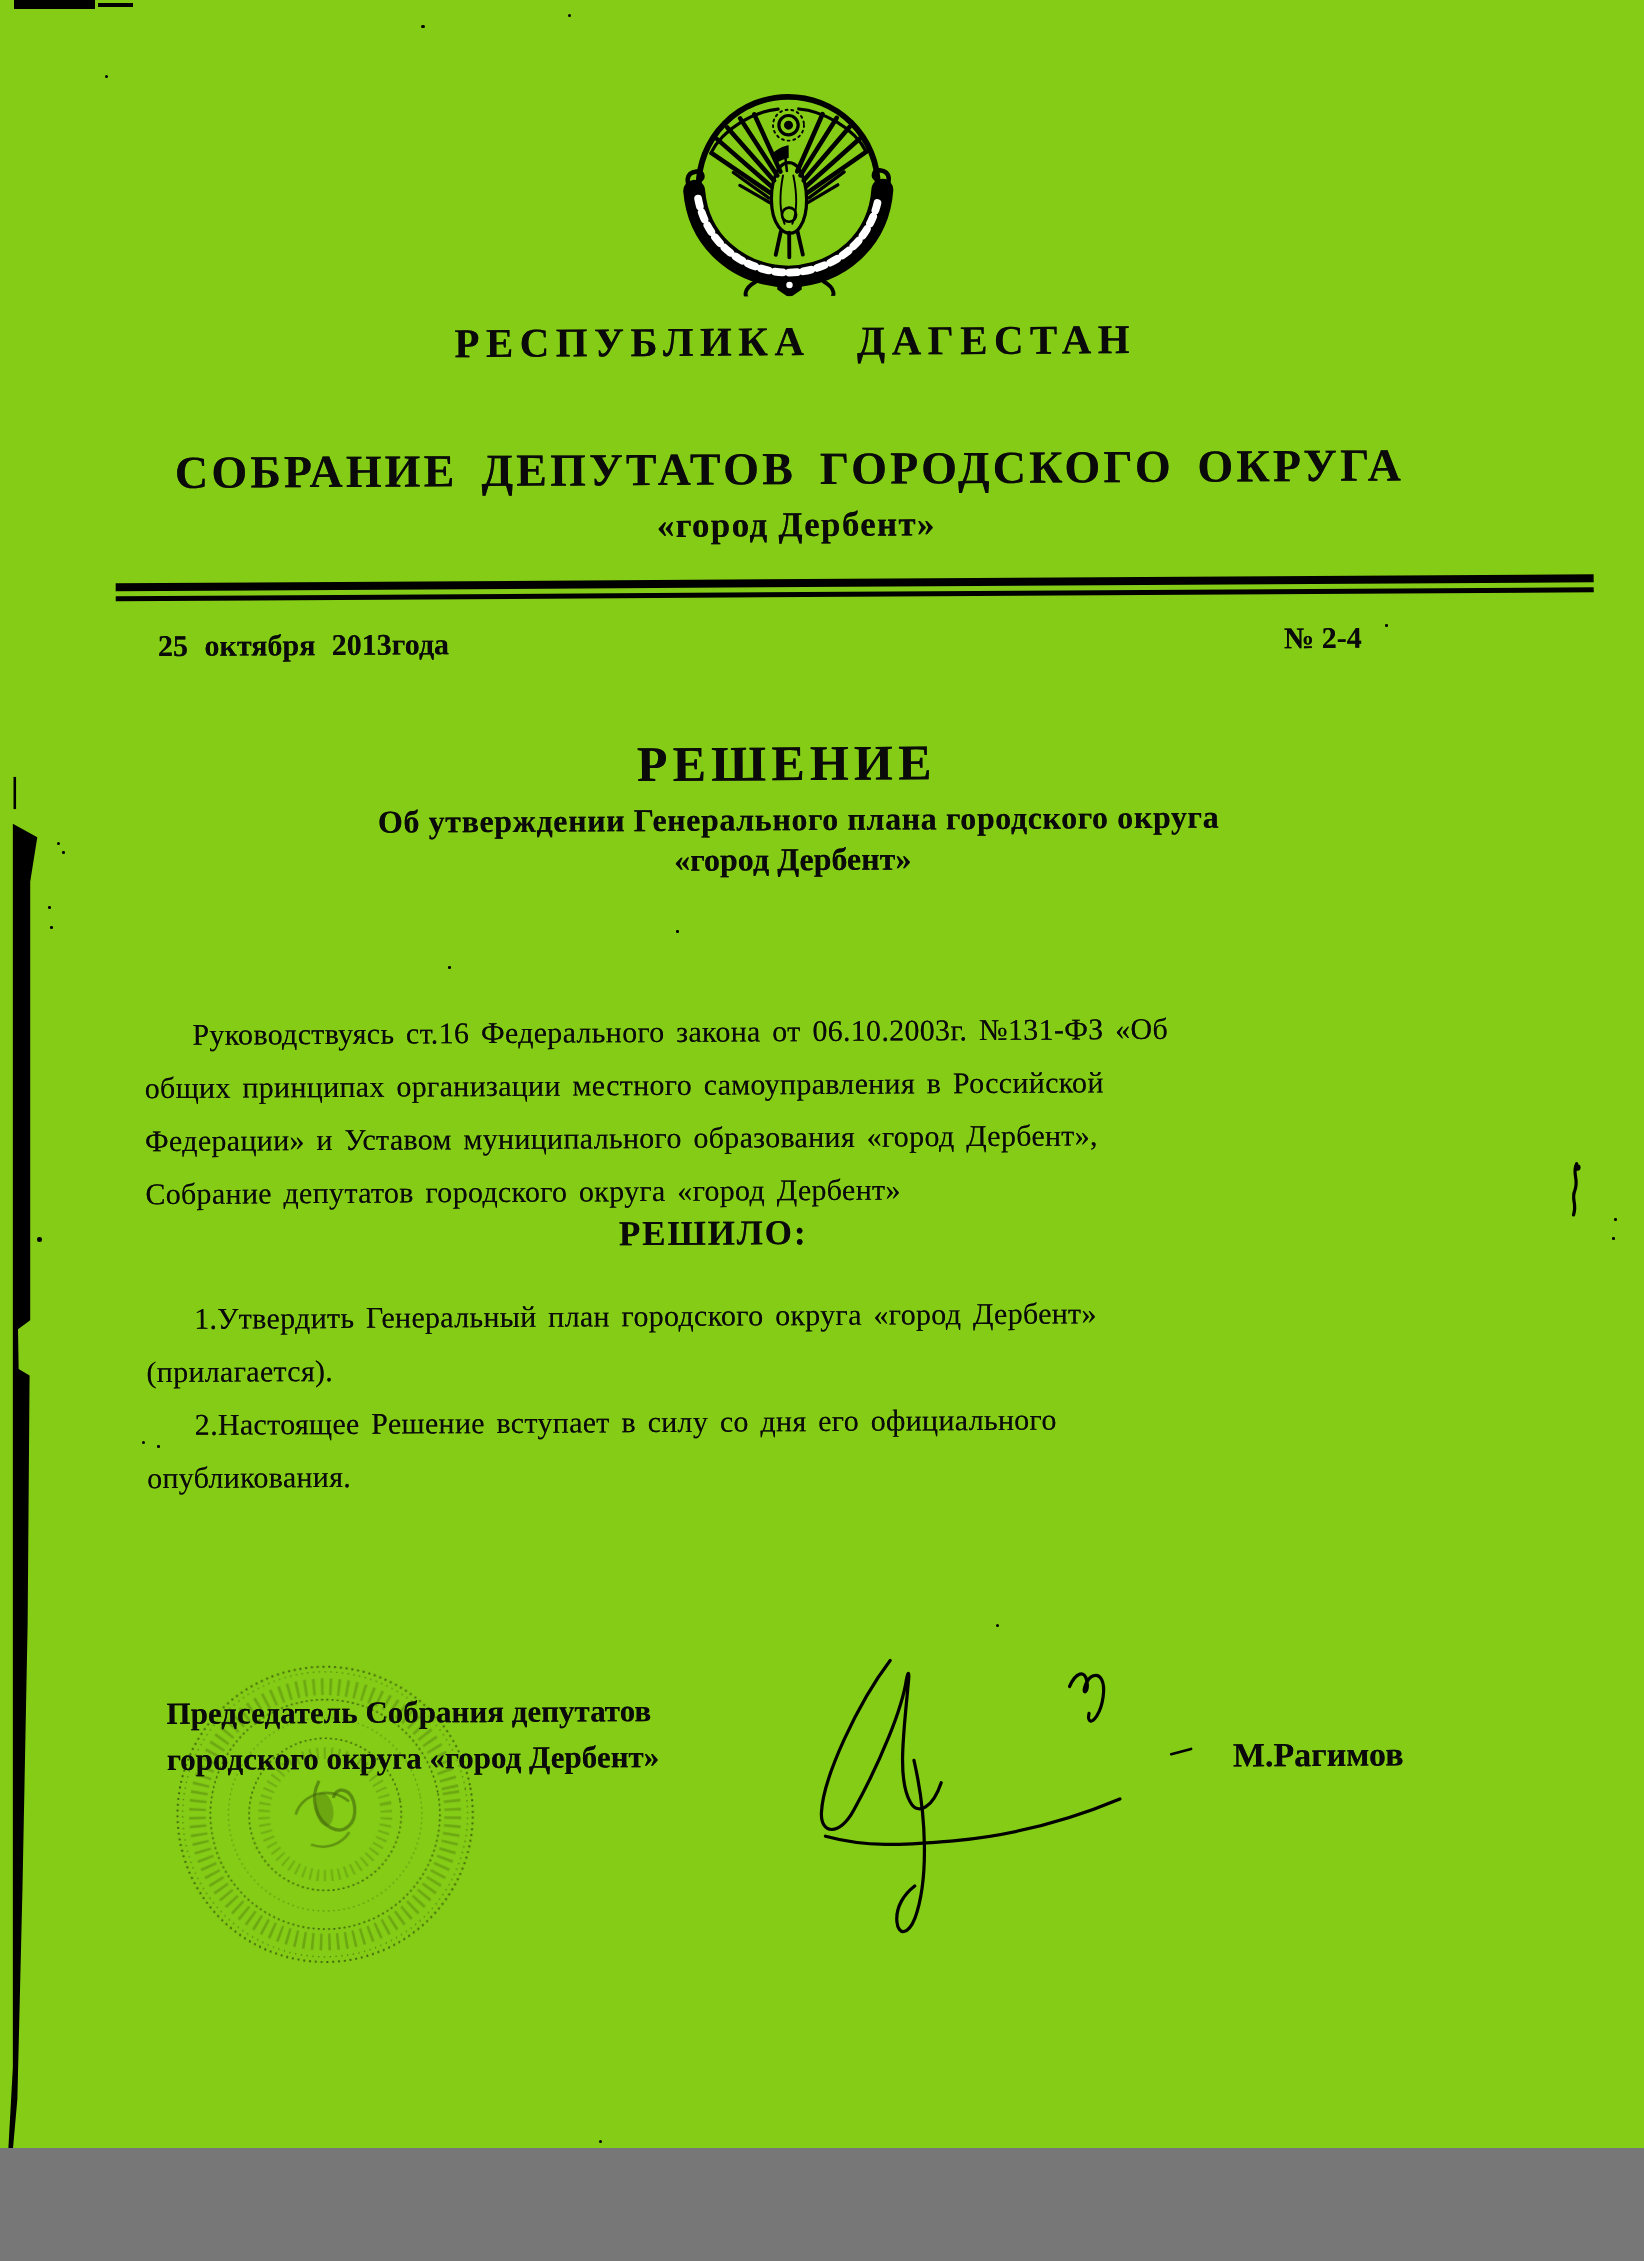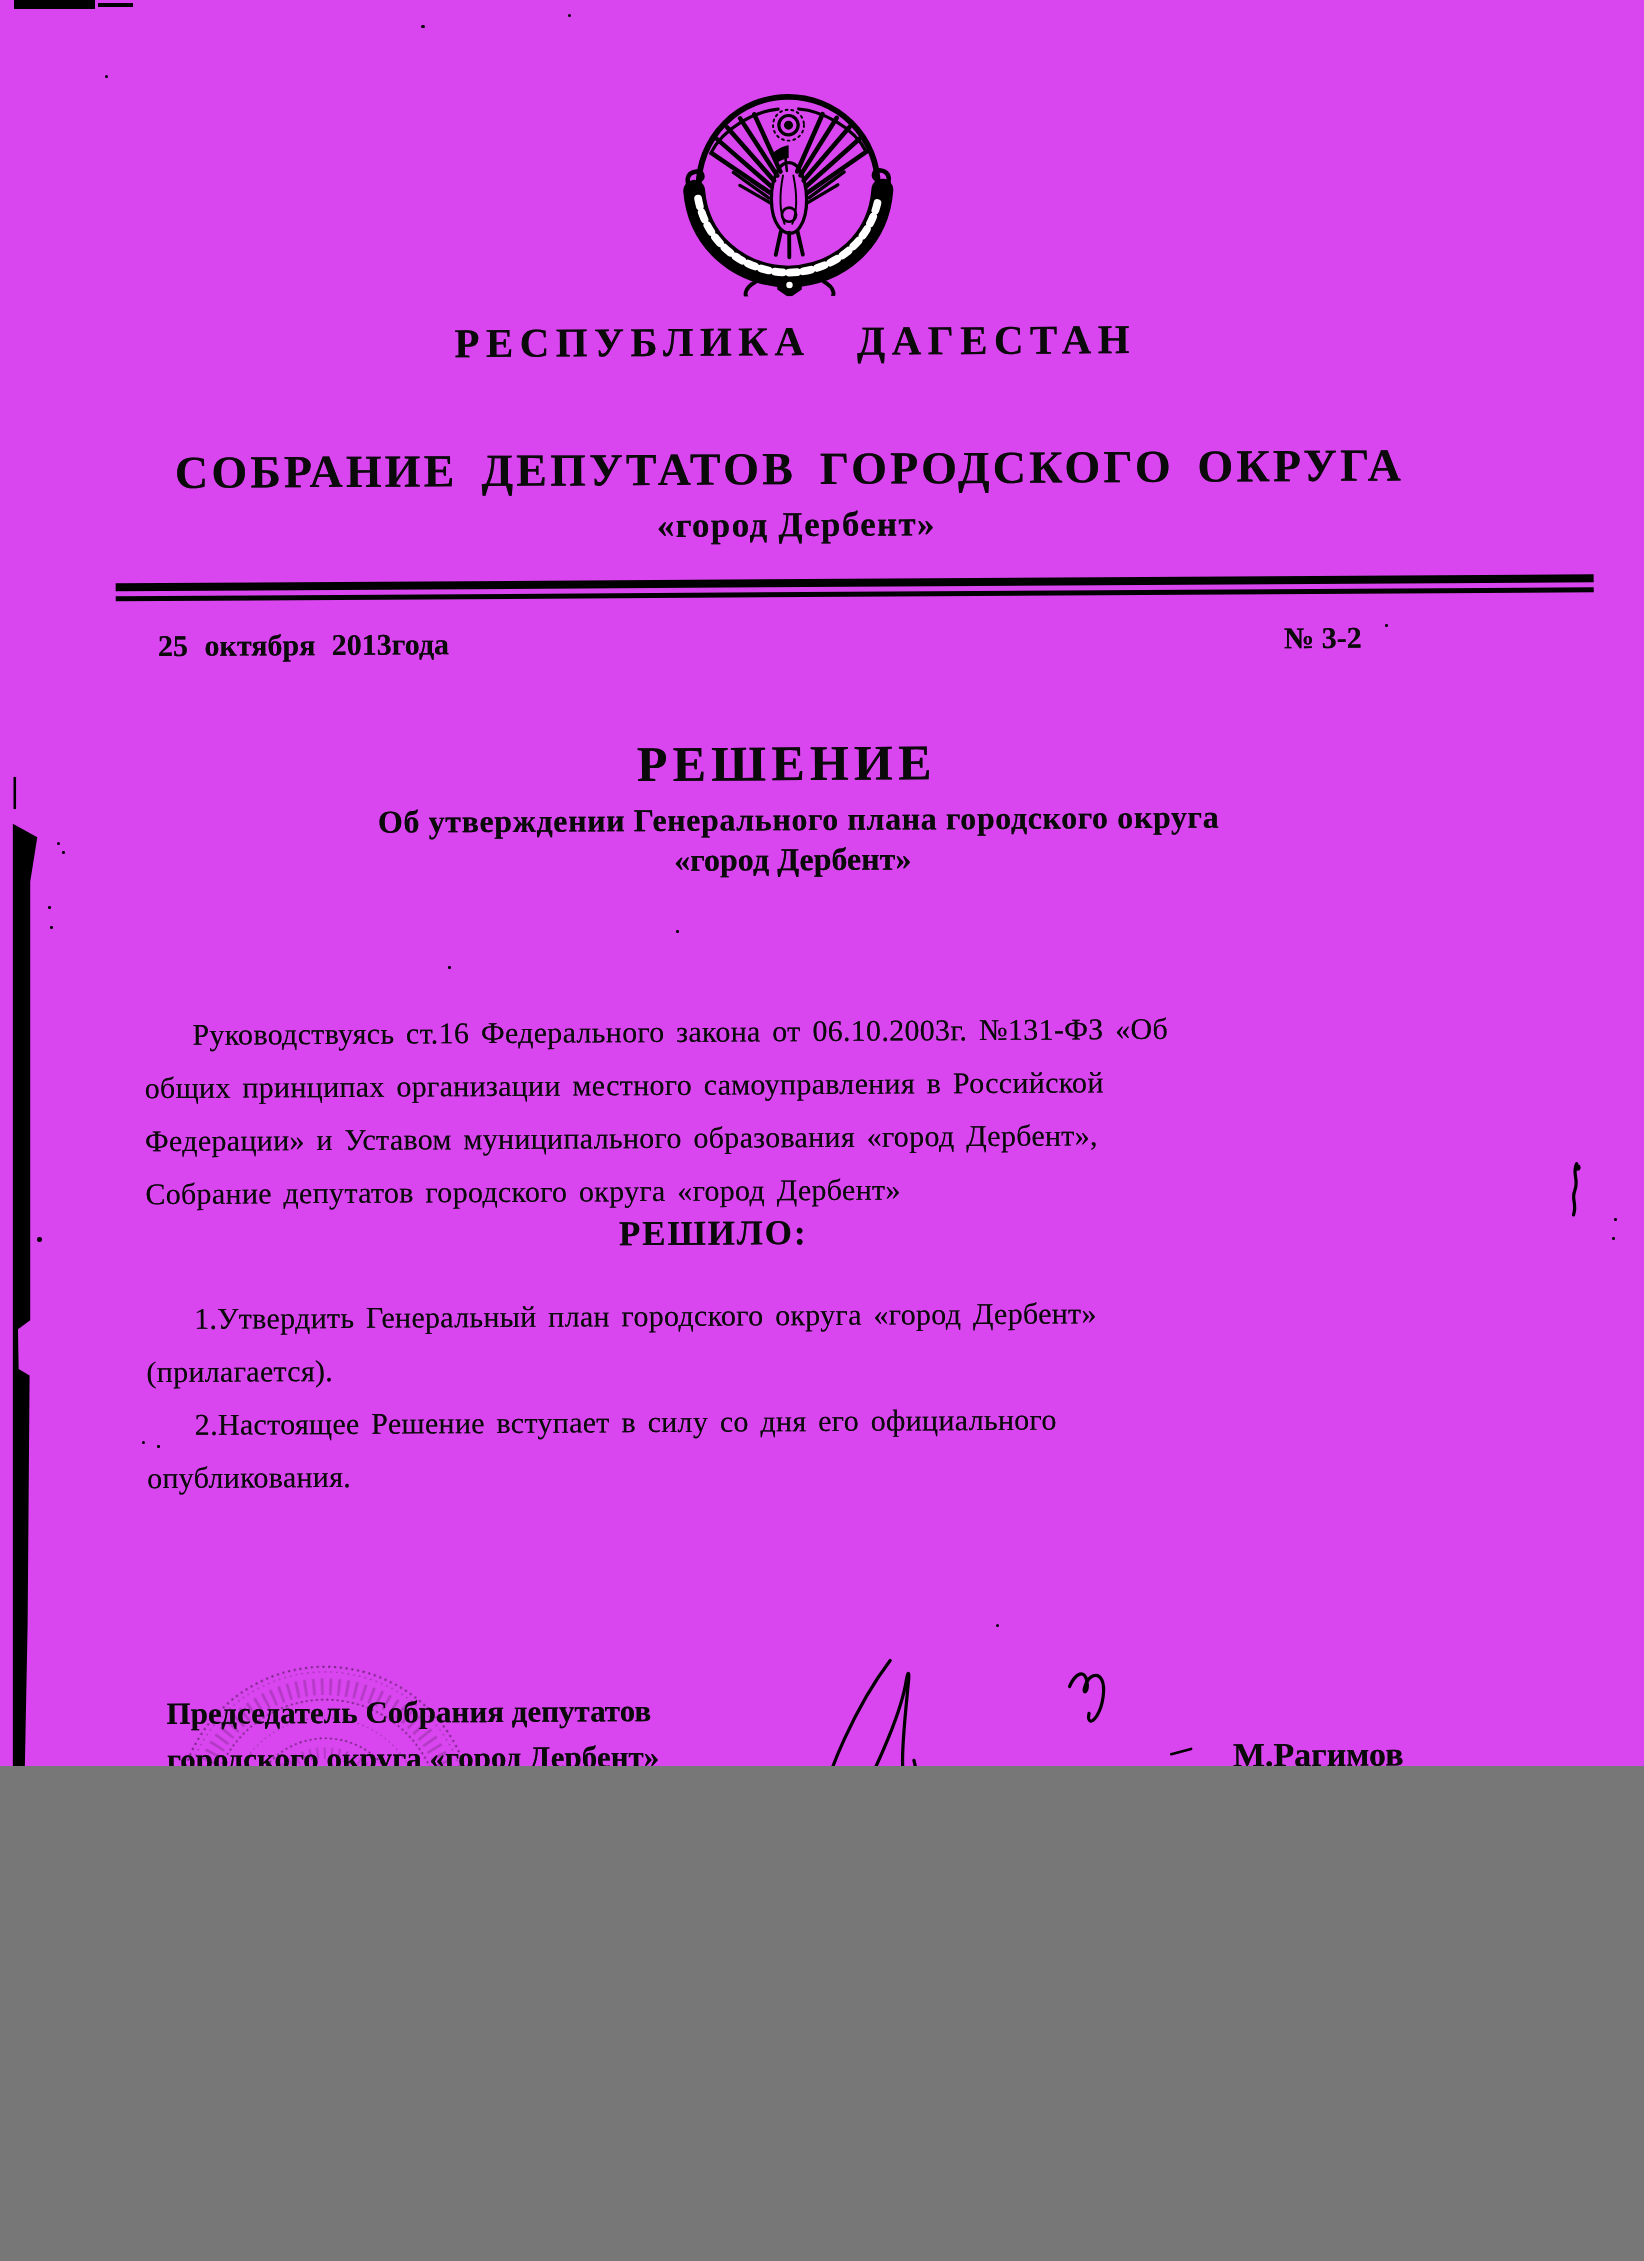--- a/index.html
+++ b/index.html
@@ -1,18 +1,18 @@
 <!DOCTYPE html>
 <html style="font-size:10.3px"><head>
 <meta charset="utf-8">
 <style>
   html,body { margin:0; padding:0; background:#777; }
   .page {
-    position:relative; width:1645px; height:1766px;
-    background:#d946ef; overflow:hidden;
+    position:relative; width:1645px; height:2148px;
+    background:#84cc16; overflow:hidden;
     font-family:"Liberation Serif", serif; color:#0a0a0a;
   }
   .tilt { position:absolute; left:0; top:0; width:1645px; height:2261px;
           transform:rotate(-0.35deg); transform-origin:822px 1129px; }
   .tl { position:absolute; white-space:nowrap; line-height:1;
         text-shadow:0 0 0.6px rgba(0,0,0,0.65); }
   .ctr { text-align:center; left:0; }
   .b { font-weight:bold; }
 
   .h-republic { top:321px; width:1600px; font-size:41px; letter-spacing:6.4px; word-spacing:30px; }
@@ -103,21 +103,21 @@
     <div class="tl ctr b h-republic">РЕСПУБЛИКА ДАГЕСТАН</div>
     <div class="tl ctr b h-assembly">СОБРАНИЕ ДЕПУТАТОВ ГОРОДСКОГО ОКРУГА</div>
     <div class="tl ctr b h-city">«город Дербент»</div>
 
     <div class="rule">
       <div class="r1"></div>
       <div class="r2"></div>
     </div>
 
     <div class="tl b date-line">25 октября 2013года</div>
-    <div class="tl b doc-number">№ 3-2</div>
+    <div class="tl b doc-number">№ 2-4</div>
 
     <div class="tl ctr b d-title">РЕШЕНИЕ</div>
     <div class="tl ctr b d-sub1">Об утверждении Генерального плана городского округа</div>
     <div class="tl ctr b d-sub2">«город Дербент»</div>
 
     <div class="tl body-line fl-indent p1">Руководствуясь ст.16 Федерального закона от 06.10.2003г. №131-ФЗ «Об</div>
     <div class="tl body-line p2">общих принципах организации местного самоуправления в Российской</div>
     <div class="tl body-line p3">Федерации» и Уставом муниципального образования «город Дербент»,</div>
     <div class="tl body-line p4">Собрание депутатов городского округа «город Дербент»</div>
 

